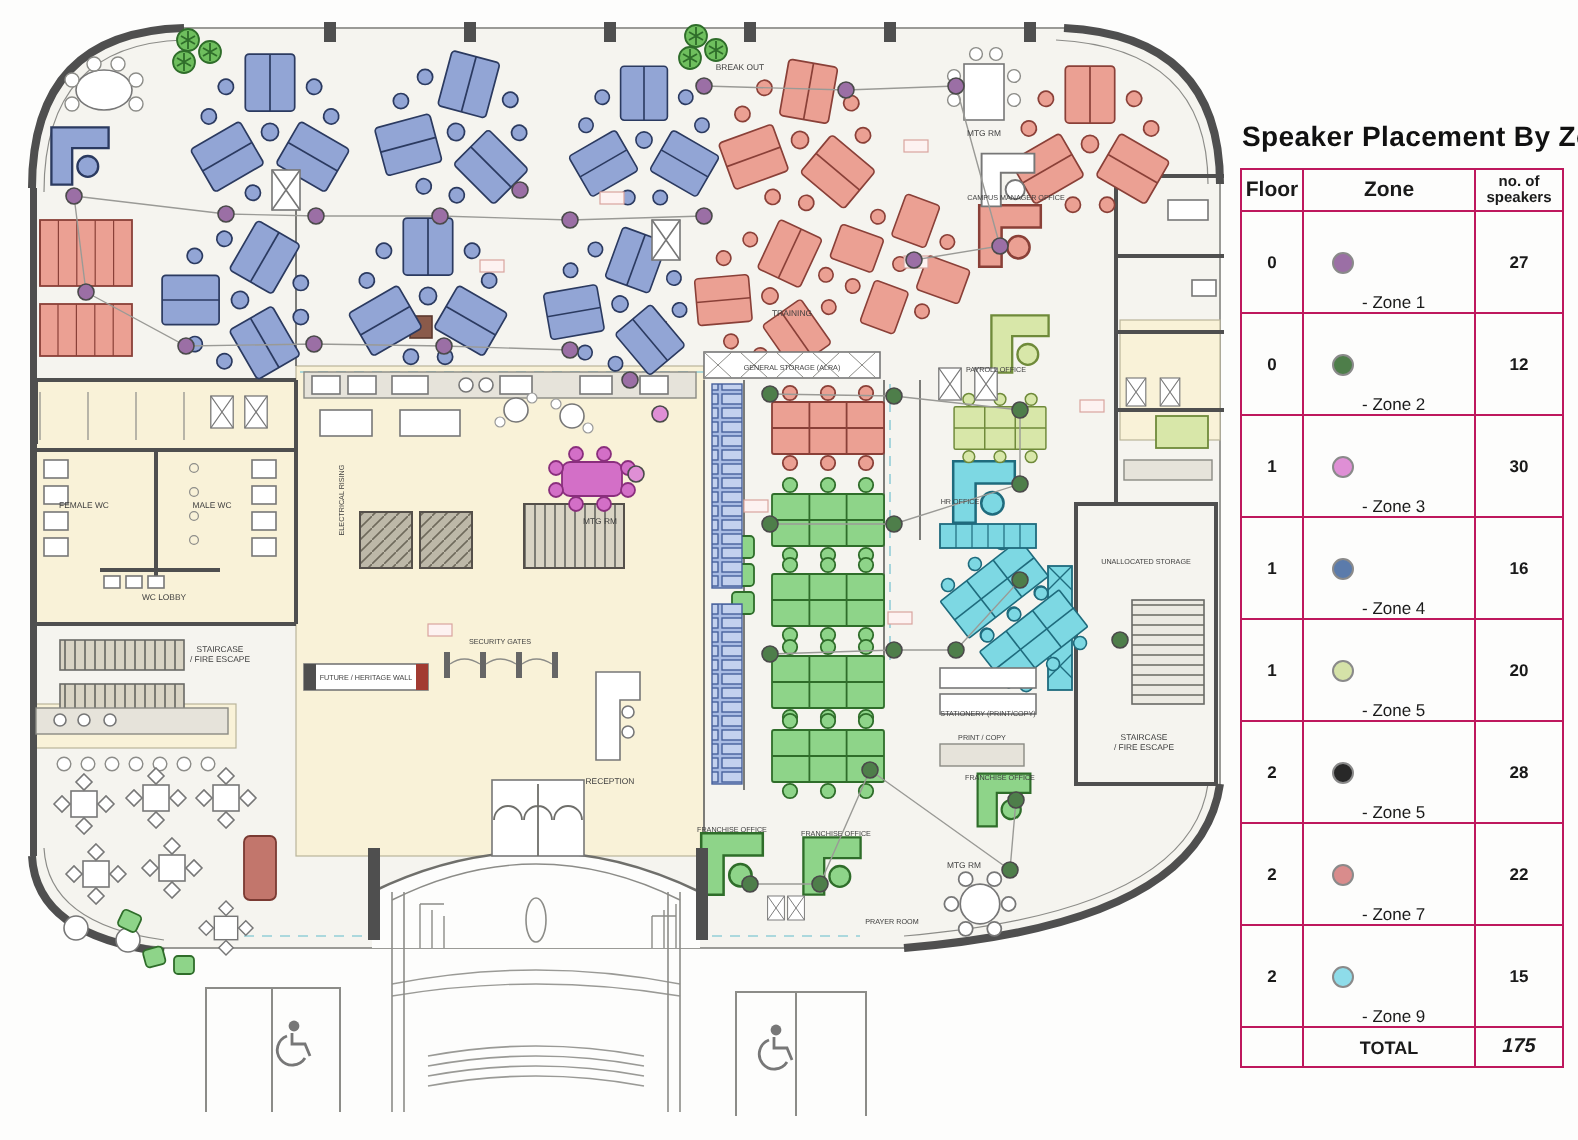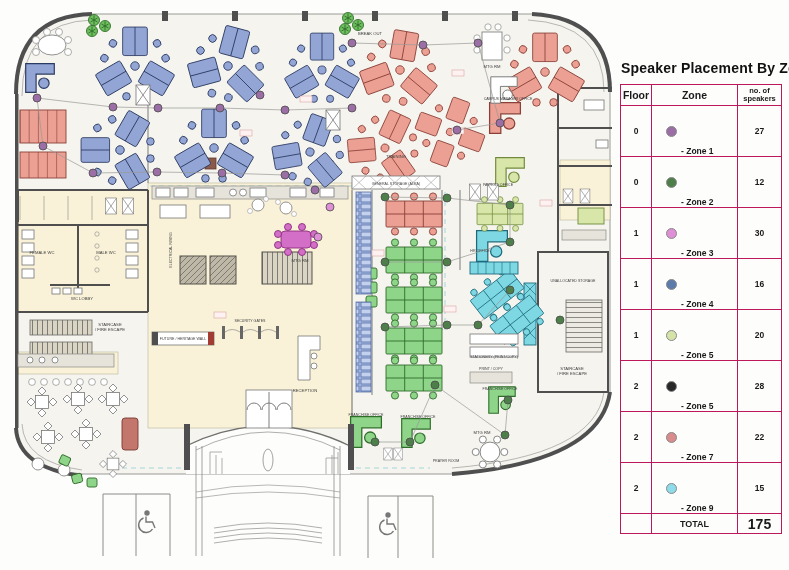--- a/index.html
+++ b/index.html
@@ -37,24 +37,24 @@
                               text-align:center;}
   table.ztab col.c-floor{width:31px;} table.ztab col.c-zone{width:86px;}
   table.ztab col.c-num{width:44px;}
   .hdr{height:21px;font-size:10.5px;font-weight:bold;}
   .hdr-small{font-size:7.5px;line-height:8px;font-weight:bold;}
   .zrow{height:19px;}
   .zrow .floor,.zrow .num{font-size:8.5px;font-weight:bold;}
   .zcell{display:flex;align-items:center;justify-content:flex-start;padding-left:14px;gap:4px;}
   .legend-dot{width:9px;height:9px;border-radius:50%;border:1px solid #8a8a8a;
               display:inline-block;flex:0 0 auto;}
-  .zname{font-size:8.5px;font-weight:bold;white-space:nowrap;margin-top:40px;}
+  .zname{font-size:8.5px;font-weight:normal;white-space:nowrap;margin-top:40px;}
   .trow{height:20px;margin-top:32px;}
   .trow .tlabel{font-size:9px;font-weight:bold;}
-  .trow .num{font-size:14px;font-weight:bold;}
+  .trow .num{font-size:10px;font-weight:bold;font-style:italic;}
 </style>
 </head>
 <body>
 
 <div class="stage">
 
   <div class="plan-wrap">
   <svg id="plan-svg" viewBox="0 0 620 570" width="620" height="570">
     <defs>
       <pattern id="vstripe" width="5" height="8" patternUnits="userSpaceOnUse">

